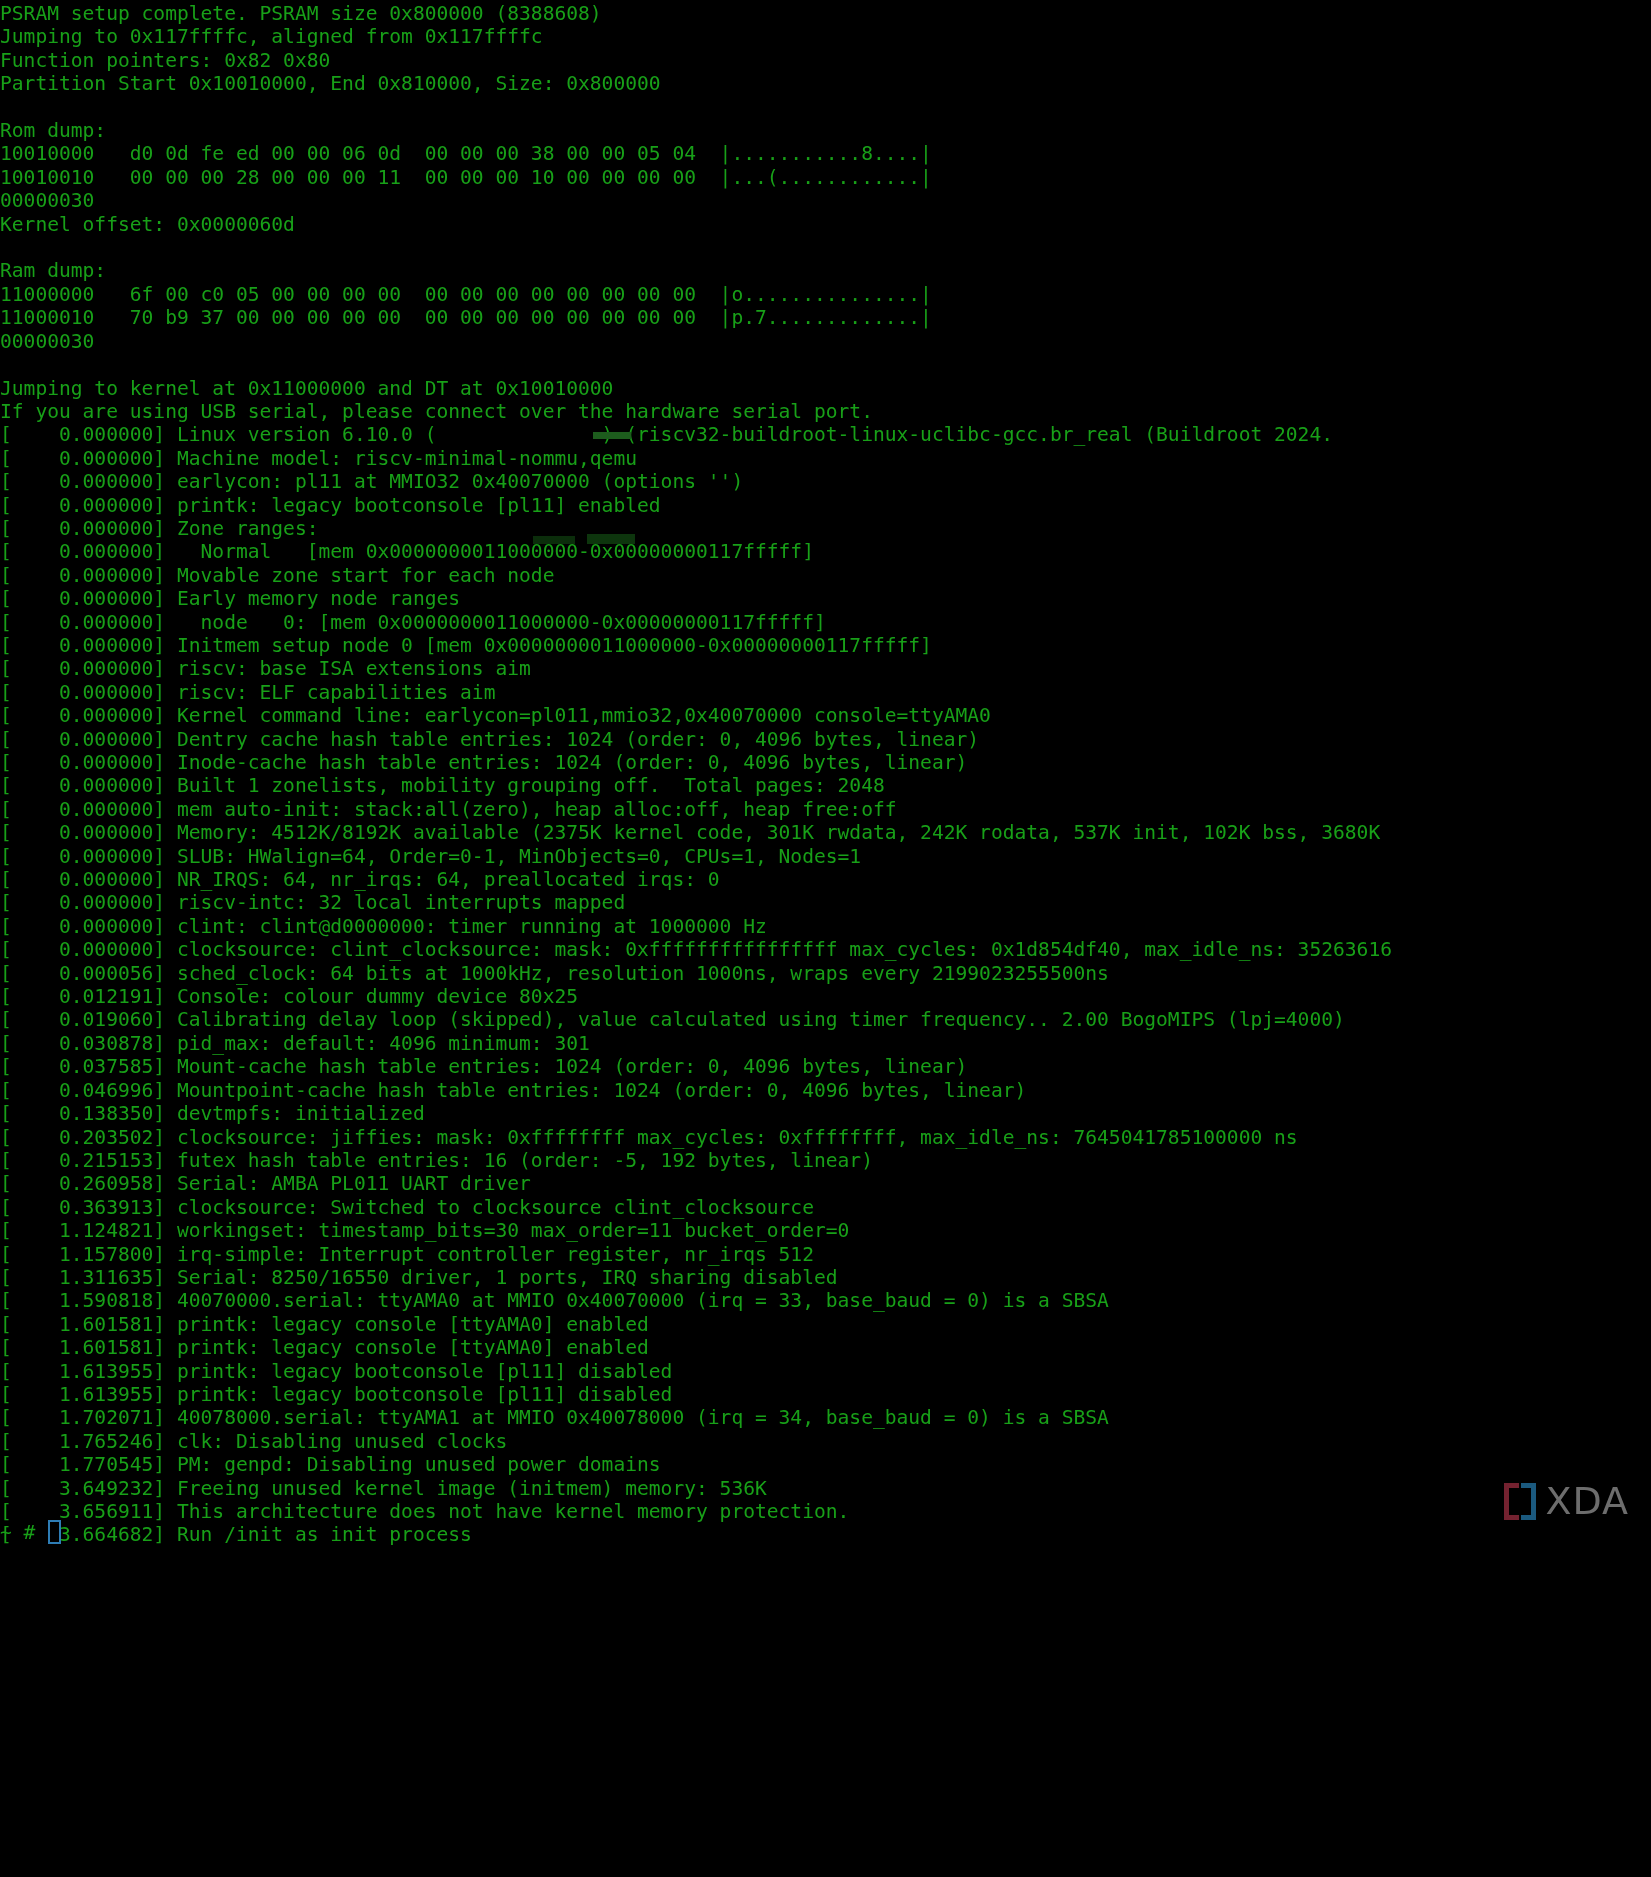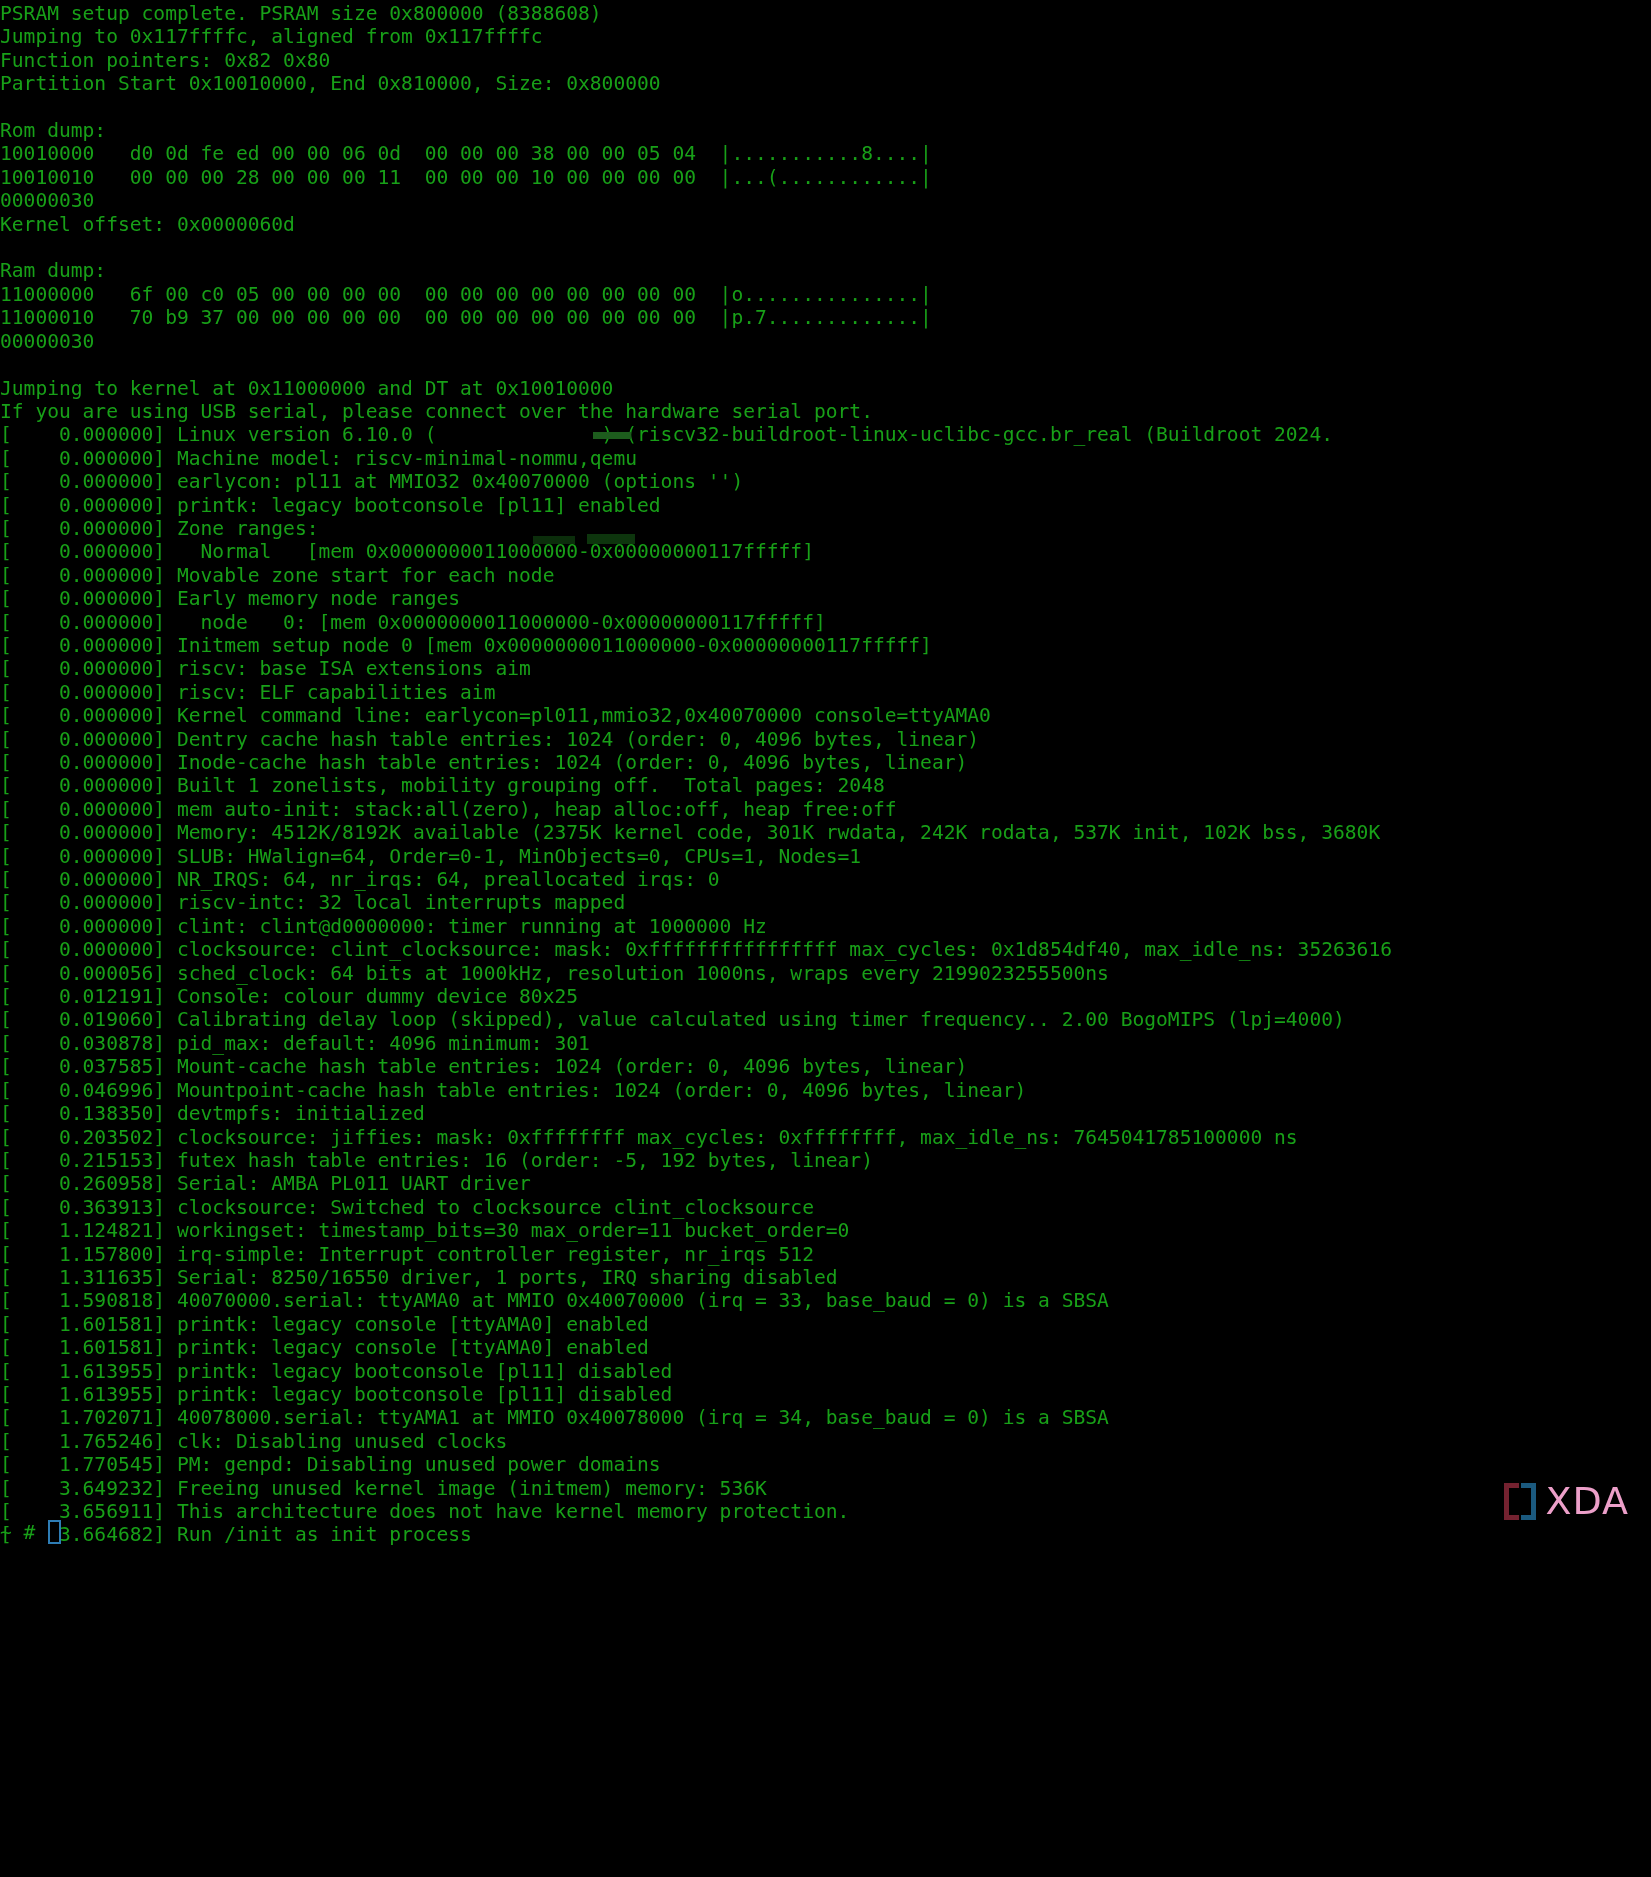--- a/index.html
+++ b/index.html
@@ -78,21 +78,21 @@
     height: 37px;
     border: 5px solid #1d5f86;
     border-left: none;
     box-sizing: border-box;
   }
   #xda-watermark .wordmark {
     font-family: "DejaVu Sans", "Liberation Sans", sans-serif;
     font-size: 38px;
     font-weight: 400;
     letter-spacing: 1px;
-    color: #f9a8d4;
+    color: #737373;
     line-height: 1;
   }
   
   #cursor-block {
     display: inline-block;
     width: 13px;
     height: 24px;
     border: 2px solid #2e7db5;
     box-sizing: border-box;
     vertical-align: -5px;

